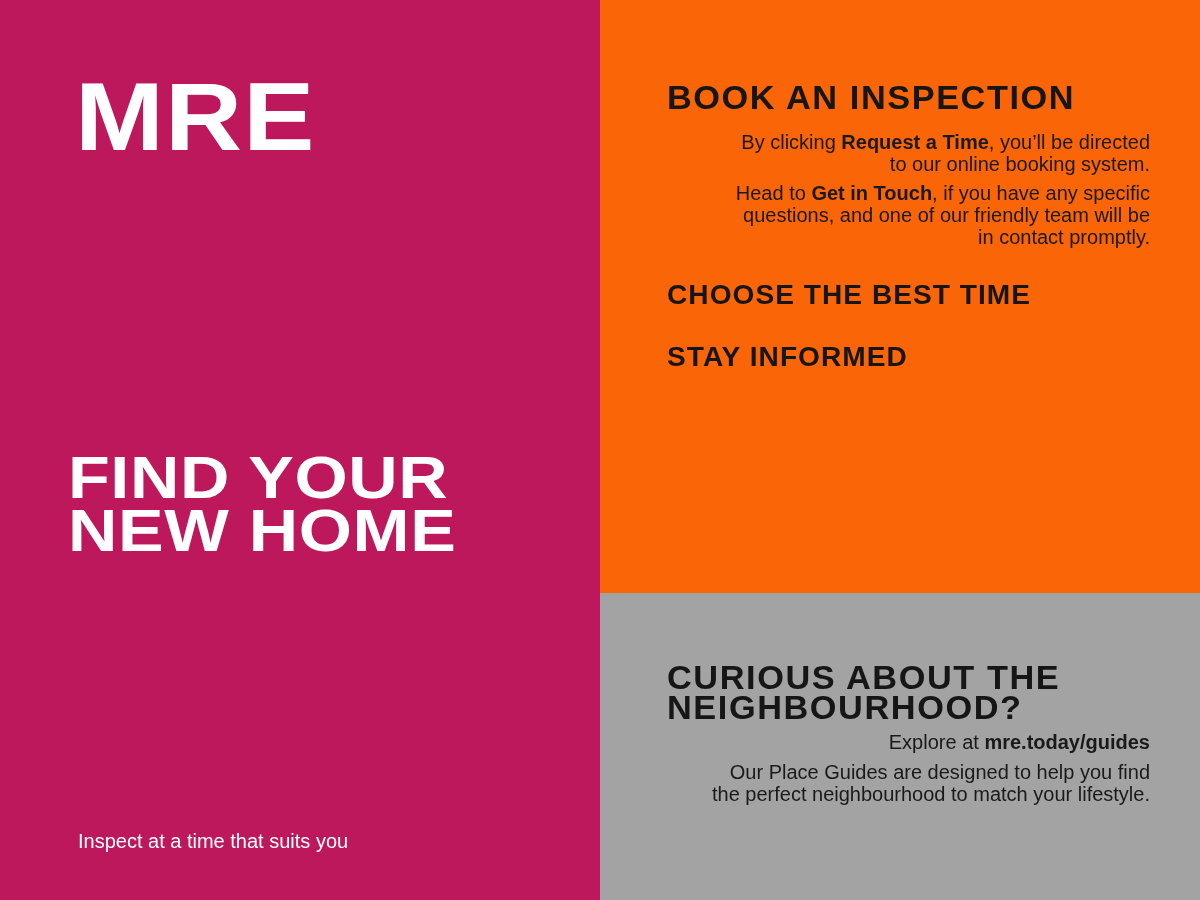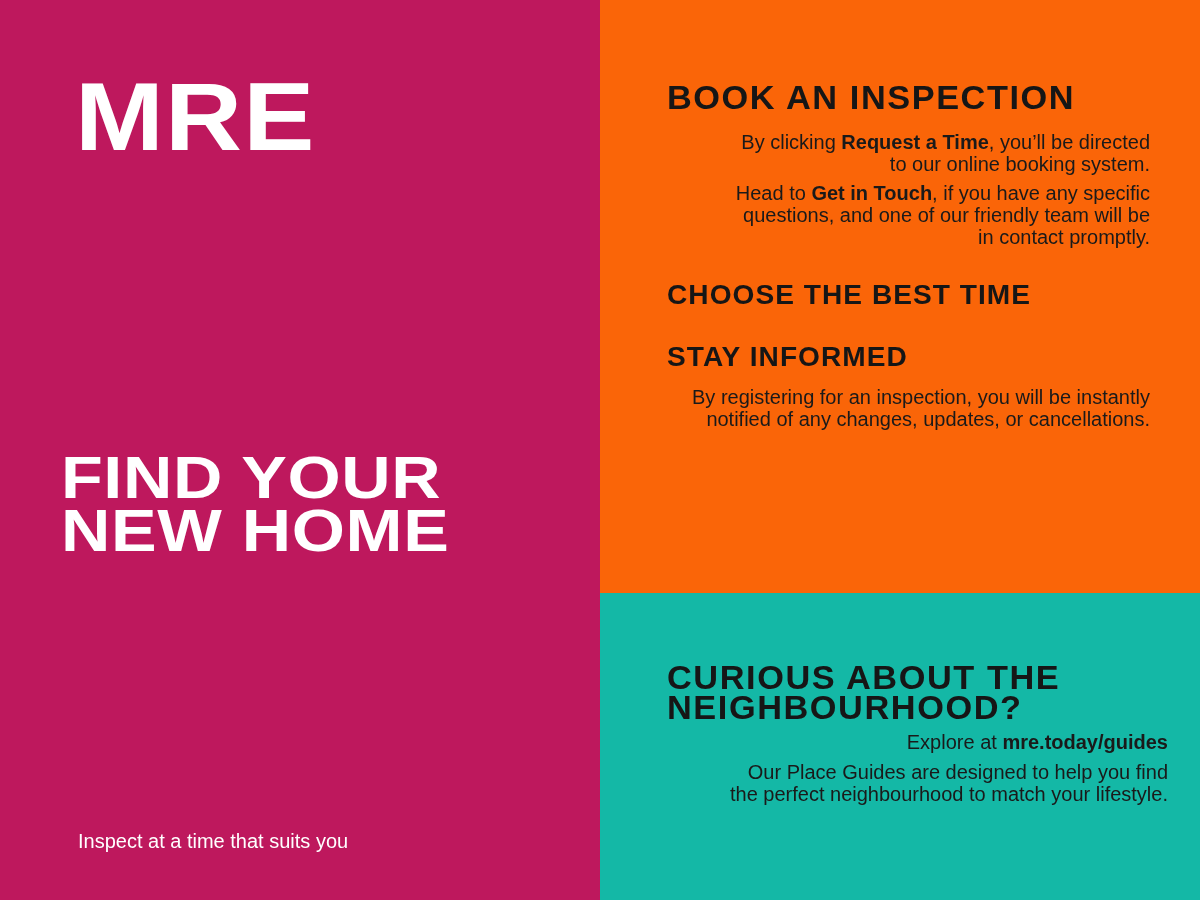--- a/index.html
+++ b/index.html
@@ -39,21 +39,21 @@
     letter-spacing: 1px;
     white-space: nowrap;
   }
   .stretch-xl {
     display: inline-block;
     transform: scaleX(1.10);
     transform-origin: left center;
   }
   .headline {
     position: absolute;
-    left: 61px;
+    left: 68px;
     top: 398px;
     margin: 0;
     font-size: 60px;
     line-height: 53px;
     font-weight: 700;
     letter-spacing: 0.5px;
     white-space: pre-line;
   }
   .stretch-lg {
     display: inline-block;
@@ -79,23 +79,23 @@
   .panel-orange {
     height: 593px;
     box-sizing: border-box;
     background: #fa6508;
     color: #161616;
     padding: 80px 50px 0 67px;
   }
   .panel-white {
     flex: 1;
     box-sizing: border-box;
-    background: #14b8a6;
+    background: #a3a3a3;
     color: #161616;
-    padding: 70px 32px 0 67px;
+    padding: 70px 50px 0 67px;
   }
   h2.section-heading {
     margin: 0 0 15px 0;
     font-size: 33px;
     line-height: 36px;
     font-weight: 700;
     letter-spacing: 1.5px;
     white-space: pre-line;
     transform: scaleX(1.04);
     transform-origin: left center;
@@ -150,22 +150,20 @@
       <h2 class="section-heading">BOOK AN INSPECTION</h2>
       <p class="body-text"><span>By clicking </span><span class="b">Request a Time</span><span>, you’ll be directed
 to our online booking system.</span></p>
       <p class="body-text"><span>Head to </span><span class="b">Get in Touch</span><span>, if you have any specific
 questions, and one of our friendly team will be
 in contact promptly.</span></p>
 
       <h3 class="sub-heading">CHOOSE THE BEST TIME</h3>
 
       <h3 class="sub-heading">STAY INFORMED</h3>
-      <p class="body-text"><span>By registering for an inspection, you will be instantly
-notified of any changes, updates, or cancellations.</span></p>
     </section>
 
     <section class="panel-white">
       <h2 class="section-heading">CURIOUS ABOUT THE
 NEIGHBOURHOOD?</h2>
       <p class="body-text"><span>Explore at </span><span class="b">mre.today/guides</span></p>
       <p class="body-text"><span>Our Place Guides are designed to help you find
 the perfect neighbourhood to match your lifestyle.</span></p>
     </section>
 

